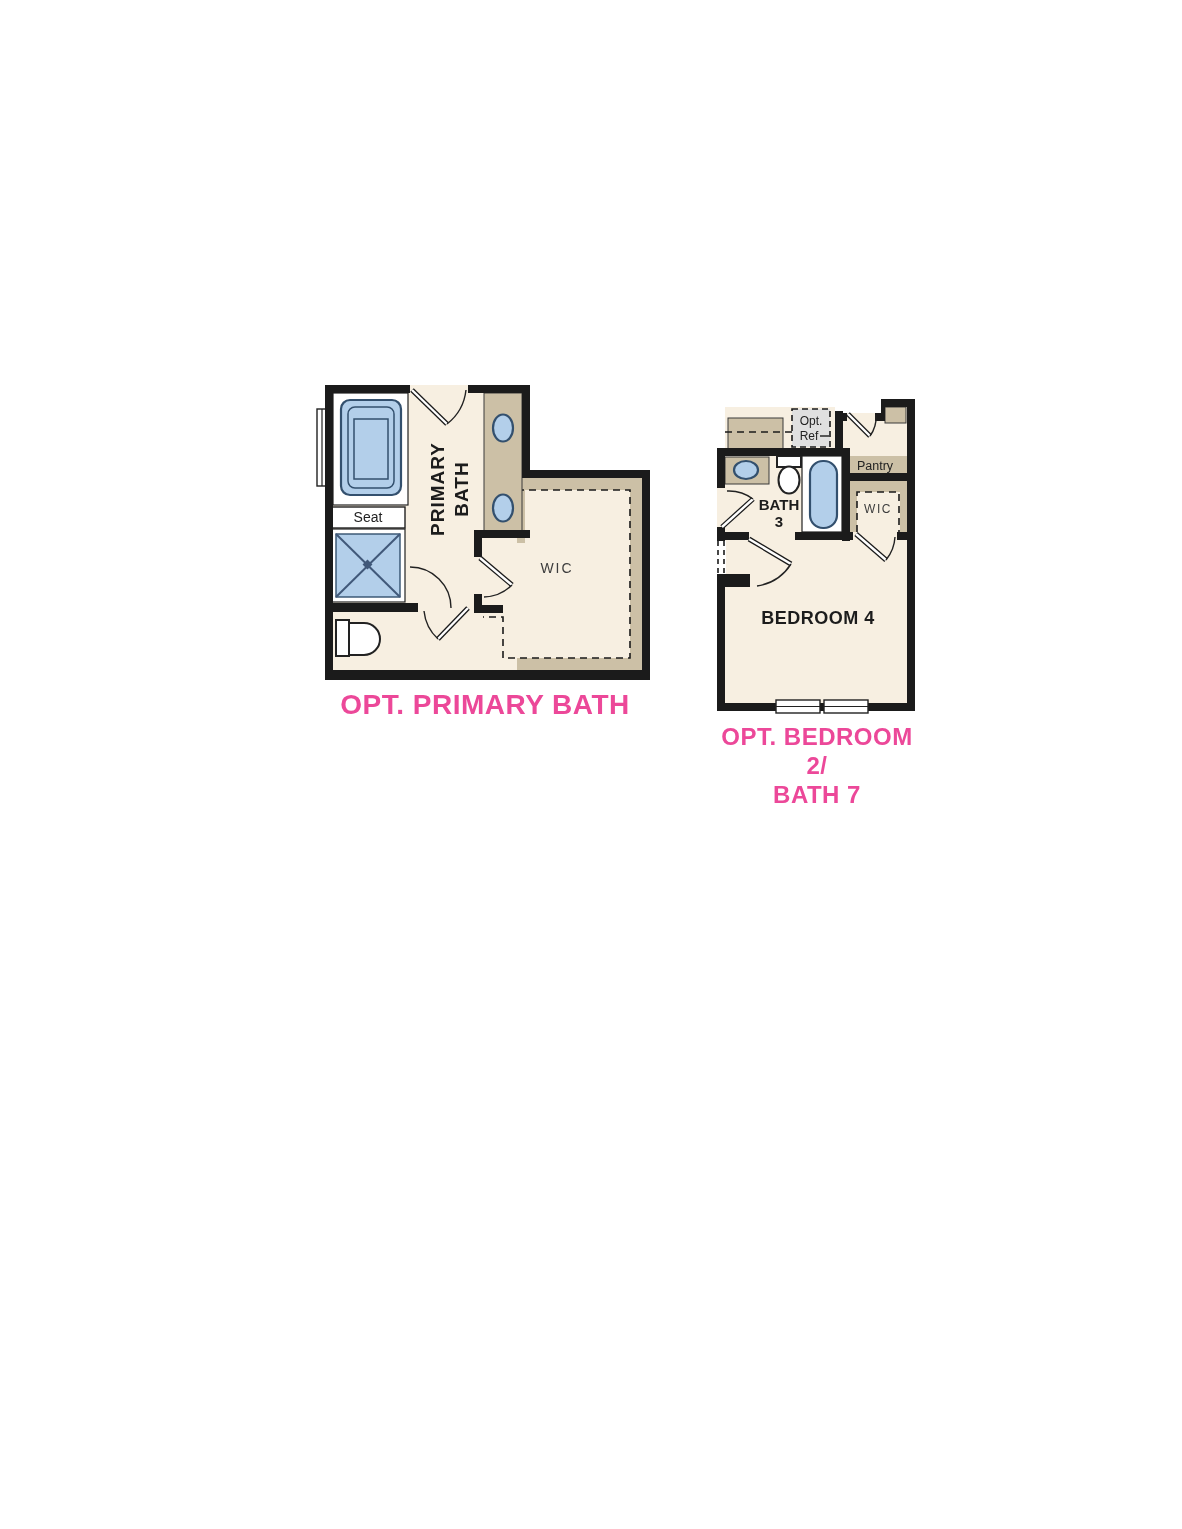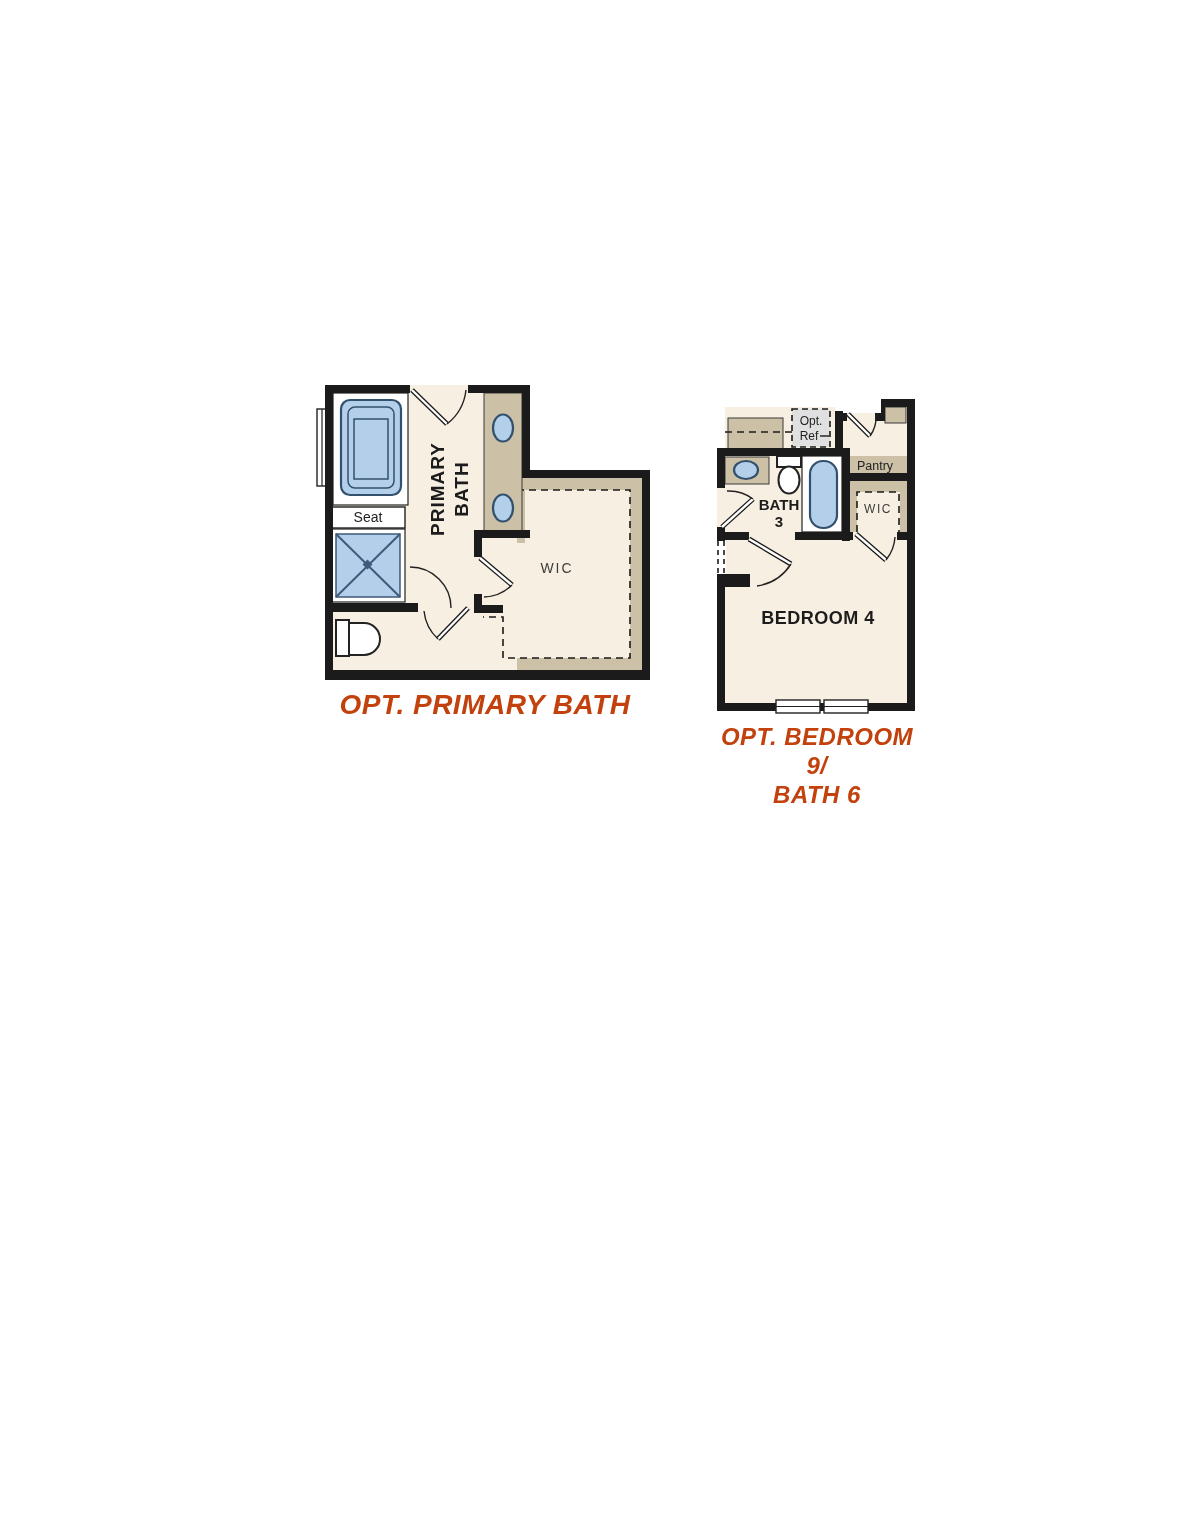--- a/index.html
+++ b/index.html
@@ -8,23 +8,22 @@
     background:#ffffff;
     font-family:"Liberation Sans", sans-serif;
     position:relative;
     overflow:hidden;
   }
   .plan-svg{position:absolute;}
   .plan-title{
     position:absolute;
     text-align:center;
     font-weight:bold;
-    color:#c2410c;
+    color:#ec4899;
     letter-spacing:0.5px;
-    font-style:italic;
   }
   #title-left{left:315px;top:688px;width:340px;font-size:28px;line-height:34px;}
   #title-right{left:708px;top:722px;width:218px;font-size:24px;line-height:29px;}
 
   
   .wall{fill:#1b1b1b;}
   .floor{fill:#f7efe1;}
   .tan{fill:#ccc0a6;stroke:#3a3a3a;stroke-width:1;}
   .tan-plain{fill:#ccc0a6;}
   .white-fix{fill:#ffffff;stroke:#222222;stroke-width:1.4;}
@@ -191,15 +190,15 @@
 
   <text class="lbl-big" x="779" y="510" font-size="15" text-anchor="middle">BATH</text>
   <text class="lbl-big" x="779" y="527" font-size="15" text-anchor="middle">3</text>
   <text class="lbl-big" x="818" y="624" font-size="18" letter-spacing="0.5" text-anchor="middle">BEDROOM 4</text>
 </svg>
 
 <div class="plan-title" id="title-left">
   <div>OPT. PRIMARY BATH</div>
 </div>
 <div class="plan-title" id="title-right">
-  <div>OPT. BEDROOM 9/</div>
-  <div>BATH 6</div>
+  <div>OPT. BEDROOM 2/</div>
+  <div>BATH 7</div>
 </div>
 
 </body></html>

